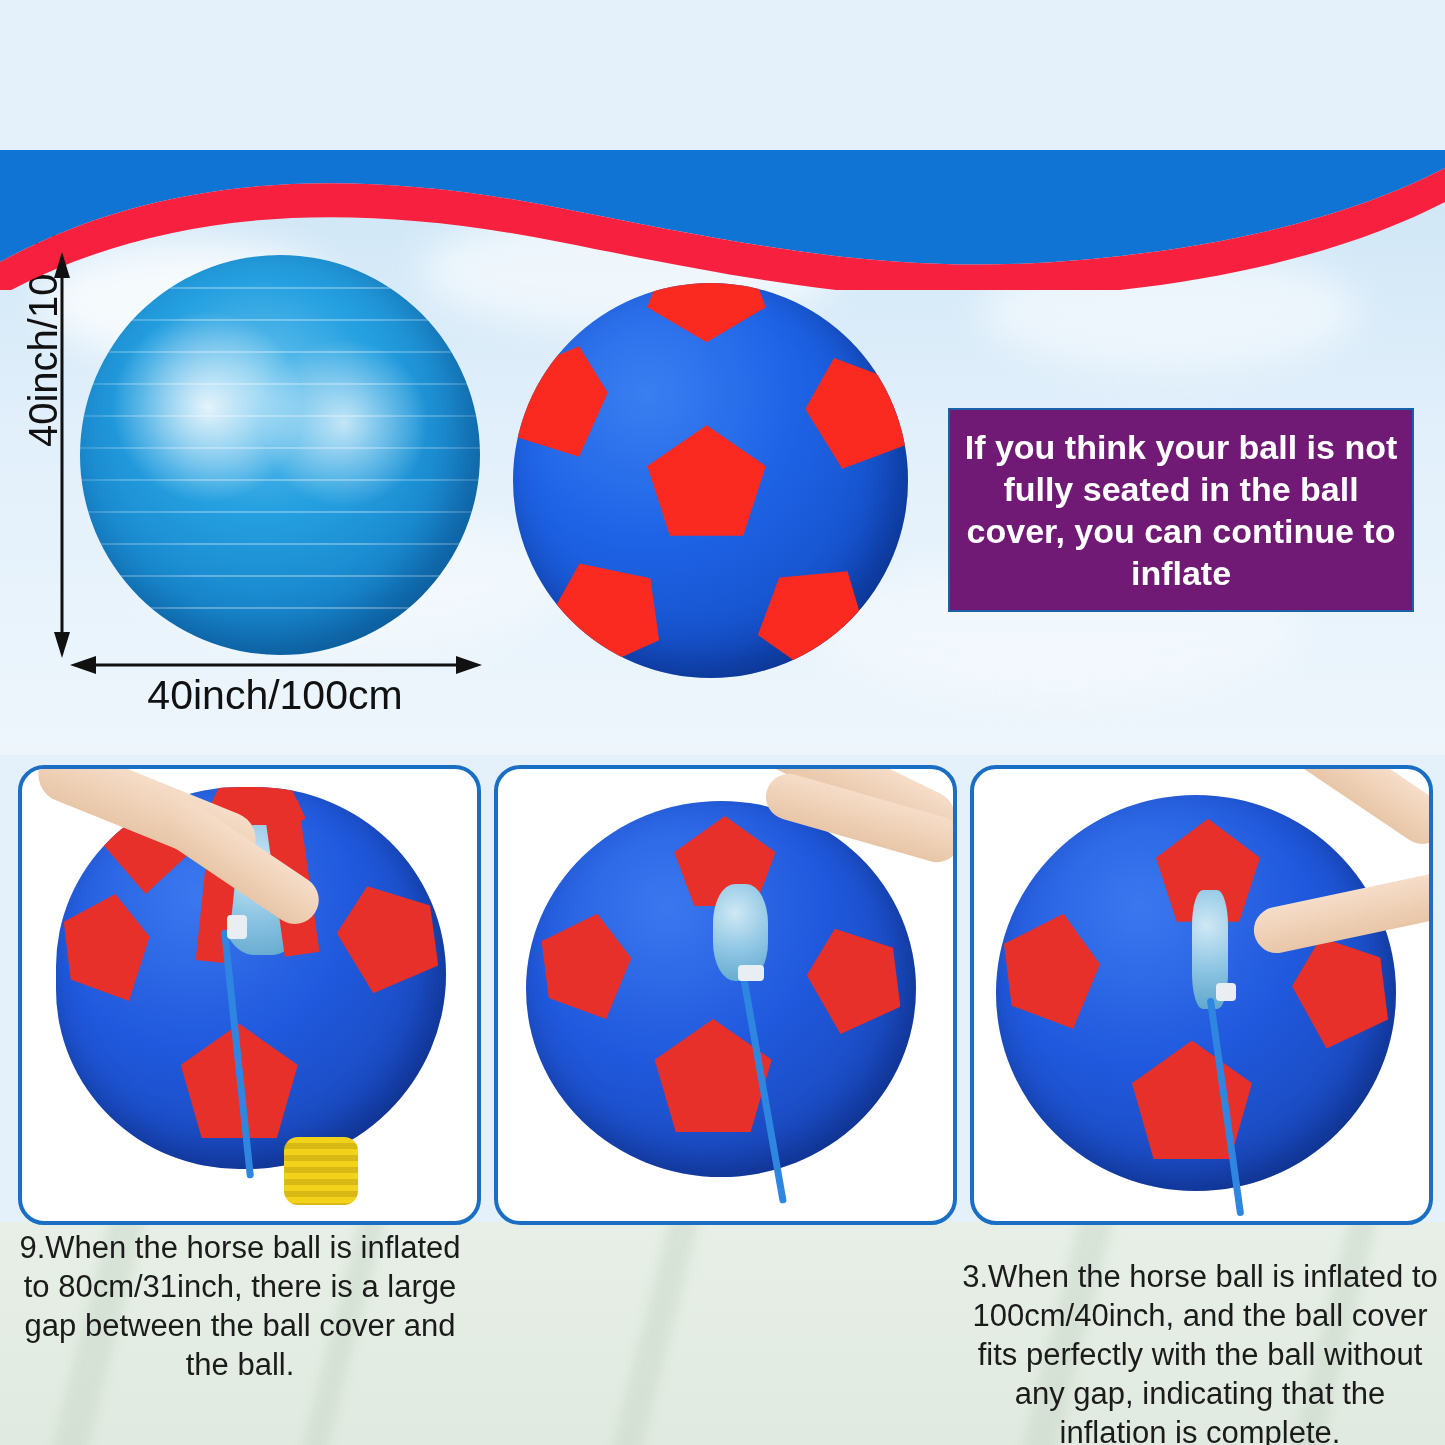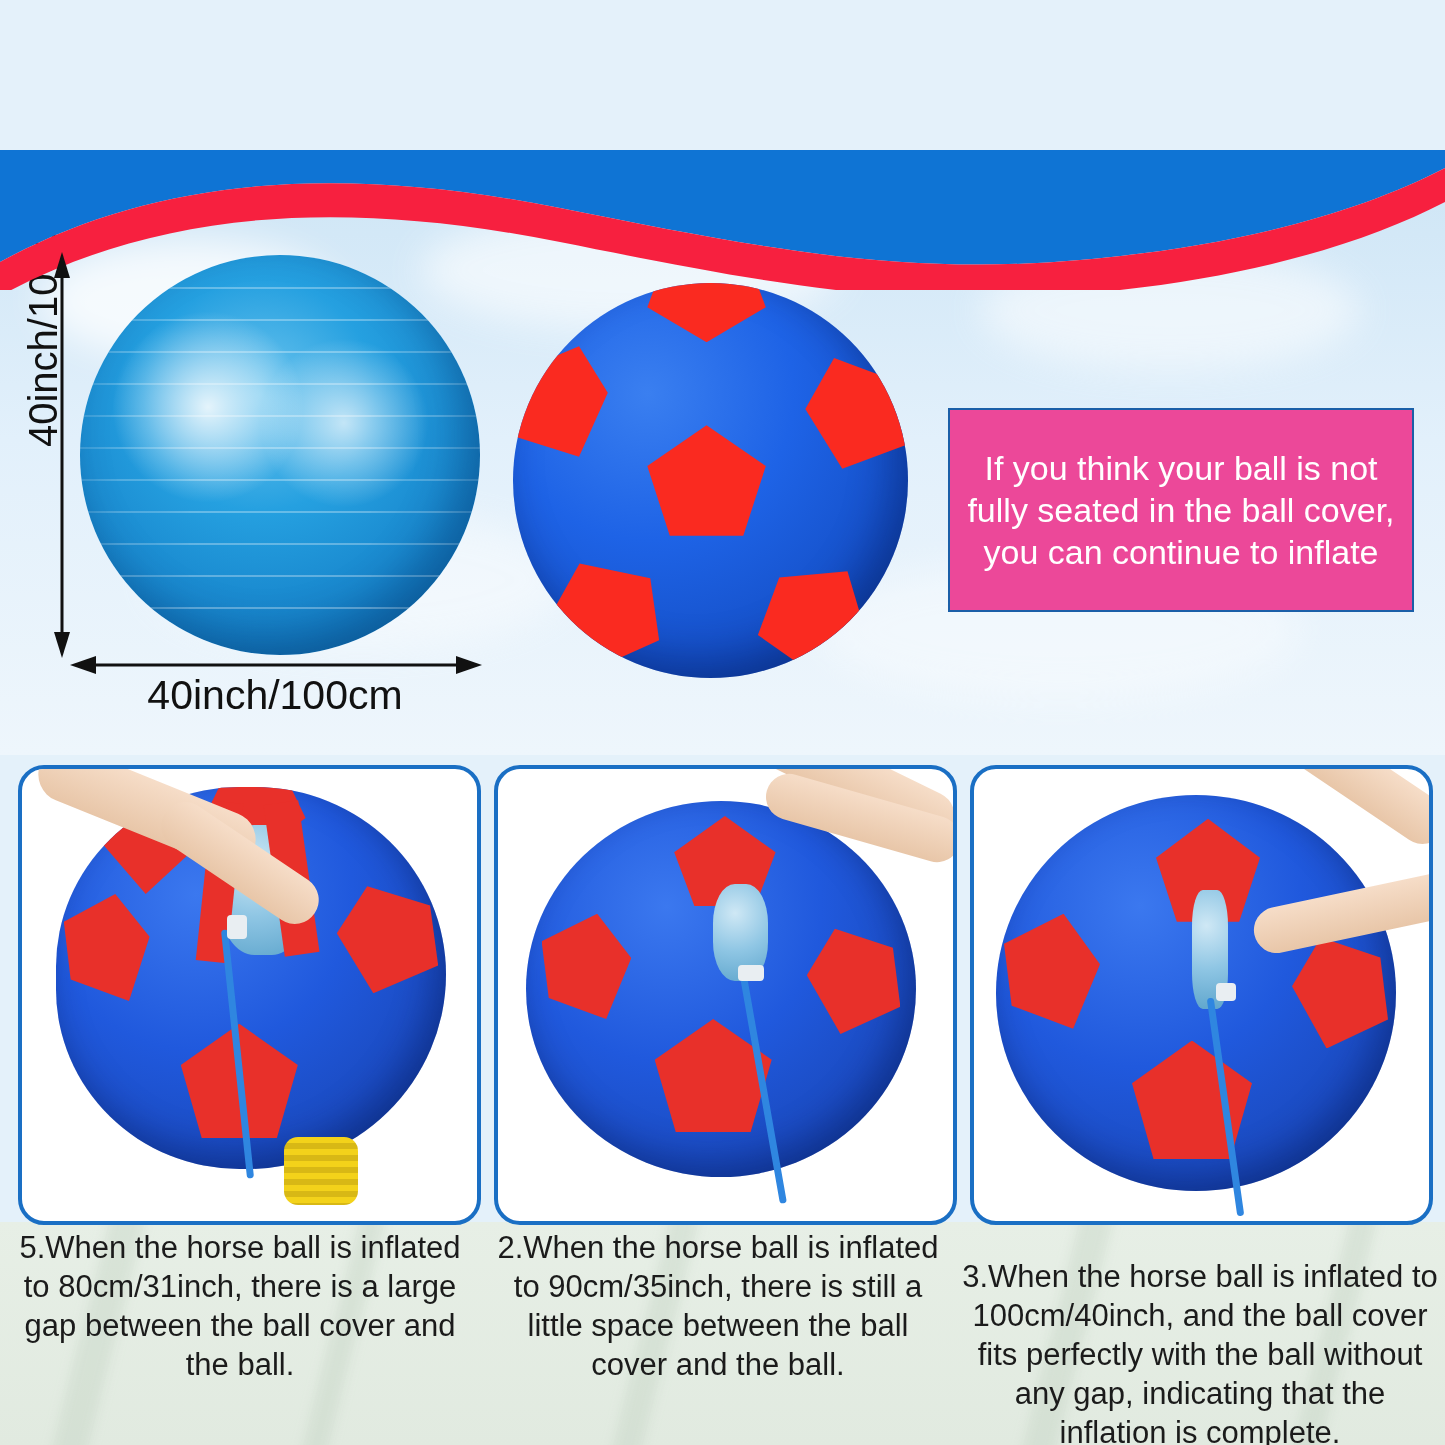--- a/index.html
+++ b/index.html
@@ -69,23 +69,24 @@
     background:
       radial-gradient(circle at 34% 28%, #3a7ff0 0%, #1e63e6 38%, #1550c8 72%, #0f3e9e 100%);
     box-shadow:inset -14px -18px 40px rgba(0,20,80,.40);
     overflow:hidden;z-index:4;
   }
   .pent{position:absolute;background:#fa2a20;}
 
   
   .callout{
     position:absolute;left:948px;top:408px;width:462px;height:200px;
-    background:#ec4899;border:2px solid #1b5fa8;
+    background:#701a75;border:2px solid #1b5fa8;
     display:flex;align-items:center;justify-content:center;
     z-index:6;
+    font-weight:bold;
   }
   .callout-text{
     color:#ffffff;font-size:34px;line-height:42px;text-align:center;padding:0 14px;
   }
 
   
   .panels{position:absolute;left:0;top:755px;width:1445px;height:470px;z-index:4;}
   .panel{
     position:absolute;top:10px;width:455px;height:452px;
     background:#ffffff;border:4px solid #1a6fc4;border-radius:26px;
@@ -247,18 +248,17 @@
     </div>
   </div>
 
   <div class="captions">
     <div class="cap-bg-streak" style="left:80px;top:-10px;width:36px;height:250px;"></div>
     <div class="cap-bg-streak" style="left:330px;top:-10px;width:26px;height:250px;"></div>
     <div class="cap-bg-streak" style="left:640px;top:-10px;width:30px;height:250px;"></div>
     <div class="cap-bg-streak" style="left:1050px;top:-10px;width:34px;height:250px;"></div>
     <div class="cap-bg-streak" style="left:1320px;top:-10px;width:28px;height:250px;"></div>
 
-    <div class="caption c1">5.When the horse ball is inflated to 80cm/31inch, there is a large gap between the ball cover and the ball.</div>
-    <div class="caption c2">2.When the horse ball is inflated to 90cm/35inch, there is still a little space between the ball cover and the ball.</div>
+    <div class="caption c1">9.When the horse ball is inflated to 80cm/31inch, there is a large gap between the ball cover and the ball.</div>
     <div class="caption c3">3.When the horse ball is inflated to 100cm/40inch, and the ball cover fits perfectly with the ball without any gap, indicating that the inflation is complete.</div>
   </div>
 
 </div>
 
 </body></html>

